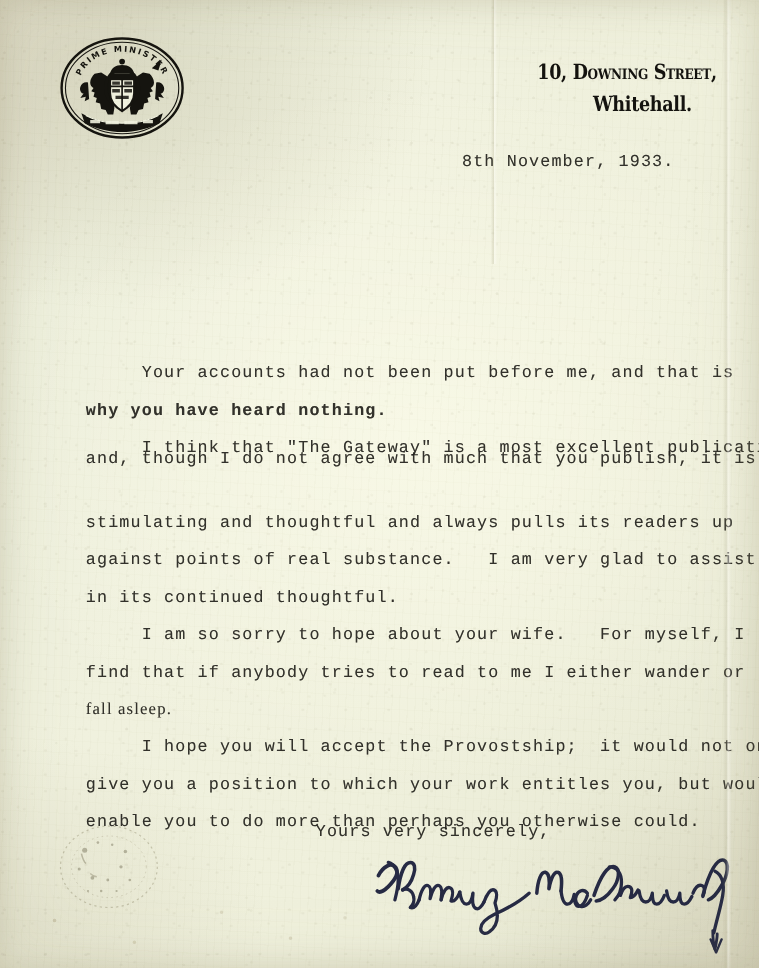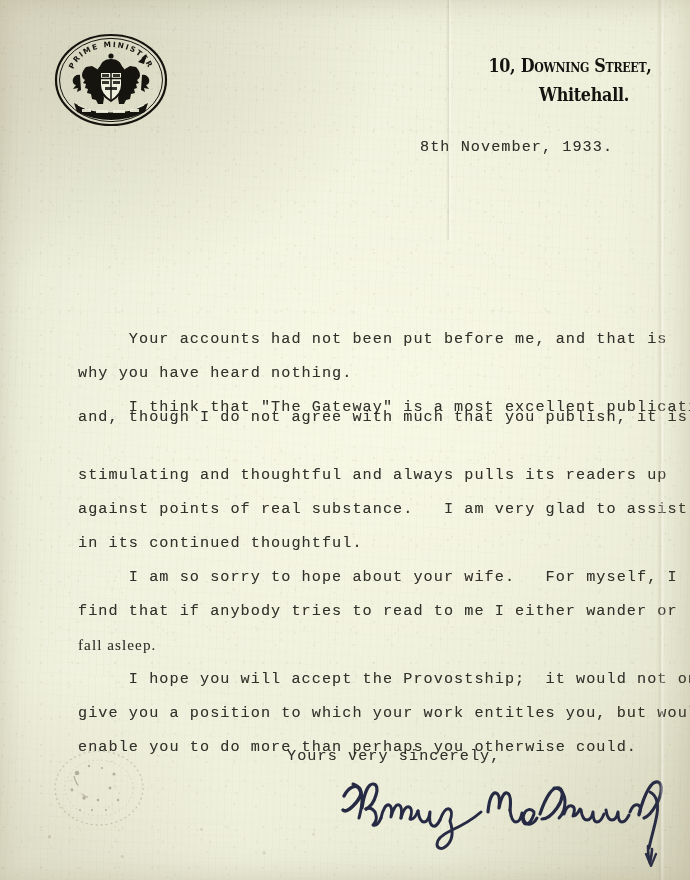--- a/index.html
+++ b/index.html
@@ -152,21 +152,21 @@
     <div class="lh-line1 goth">10, Downing Street,</div>
     <div class="lh-line2 goth">Whitehall.</div>
   </div>
 
   <div class="typed date">8th November, 1933.</div>
 
 
 
   <div id="body-host">
       <div class="typed body-line" style="top: 330px;">     Your accounts had not been put before me, and that is</div>
-      <div class="typed body-line" style="top: 364px;">why you have heard nothing.</div>
+      <div class="typed body-line" style="top: 364px; font-weight: bold;">why you have heard nothing.</div>
       <div class="typed body-line" style="top: 398px;">     I think that "The Gateway" is a most excellent publication</div>
       <div class="typed body-line" style="top: 408px;">and, though I do not agree with much that you publish, it is</div>
       <div class="typed body-line" style="top: 466px;">stimulating and thoughtful and always pulls its readers up</div>
       <div class="typed body-line" style="top: 500px;">against points of real substance.   I am very glad to assist</div>
       <div class="typed body-line" style="top: 534px;">in its continued thoughtful.</div>
       <div class="typed body-line" style="top: 568px;">     I am so sorry to hope about your wife.   For myself, I</div>
       <div class="typed body-line" style="top: 602px;">find that if anybody tries to read to me I either wander or</div>
       <div class="typed body-line" style="top: 636px; font-family: Liberation Serif, serif;">fall asleep.</div>
       <div class="typed body-line" style="top: 670px;">     I hope you will accept the Provostship;  it would not only</div>
       <div class="typed body-line" style="top: 704px;">give you a position to which your work entitles you, but would</div>

